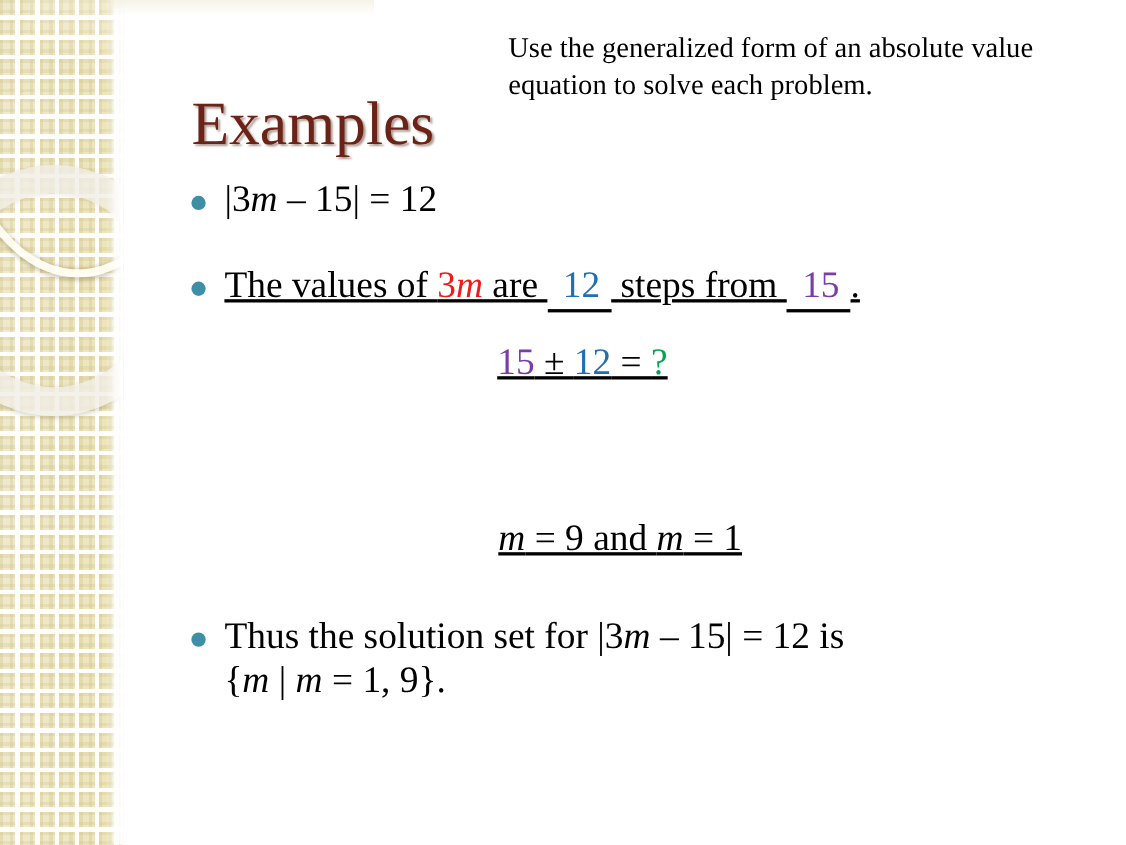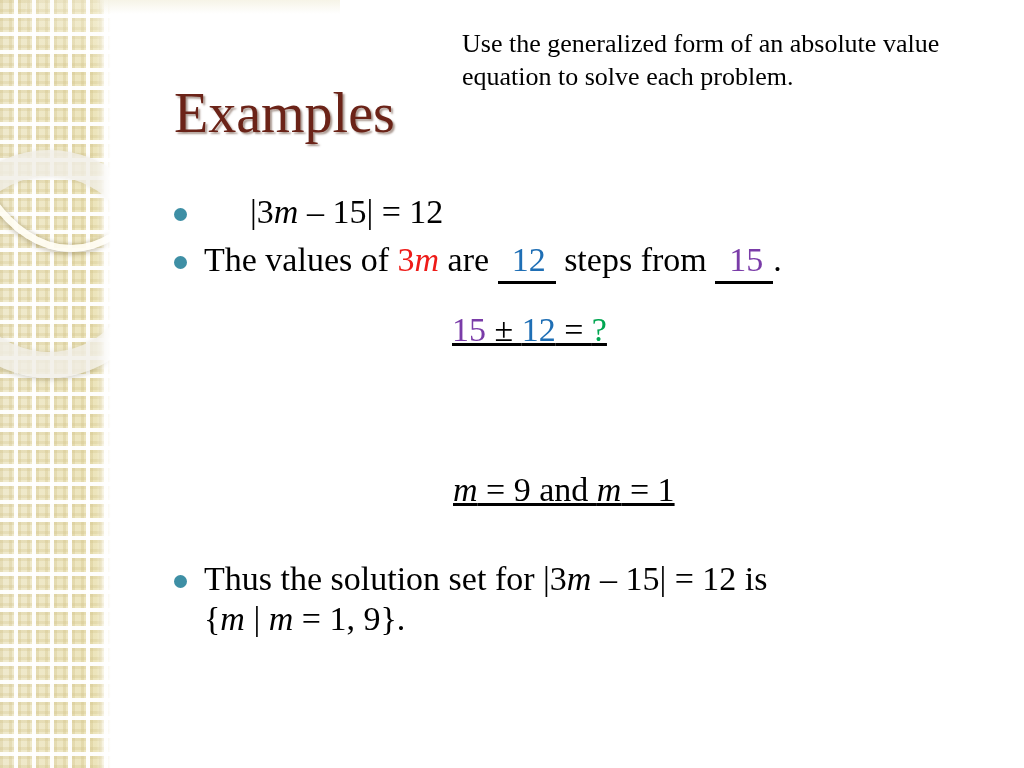--- a/index.html
+++ b/index.html
@@ -131,22 +131,22 @@
     margin-top: 16px;
     margin-right: 17px;
     flex: 0 0 auto;
   }
   .btext {
     font-size: 34px;
     line-height: 1.18;
     color: #000000;
   }
 
-  #b1 { left: 62px; top: 192px; gap: 46px; }
-  #b2 { left: 62px; top: 240px; width: 830px; }
+  #b1 { left: 62px; top: 162px; }
+  #b2 { left: 62px; top: 240px; width: 830px; text-decoration: underline; }
   #b3 { left: 62px; top: 543px; width: 830px; margin-top: 16px; }
 
   .mid-line {
     position: absolute;
     font-size: 34px;
     color: #000000;
     white-space: nowrap;
     text-decoration: underline;
   }
   #eq1 { left: 340px; top: 311px; }

